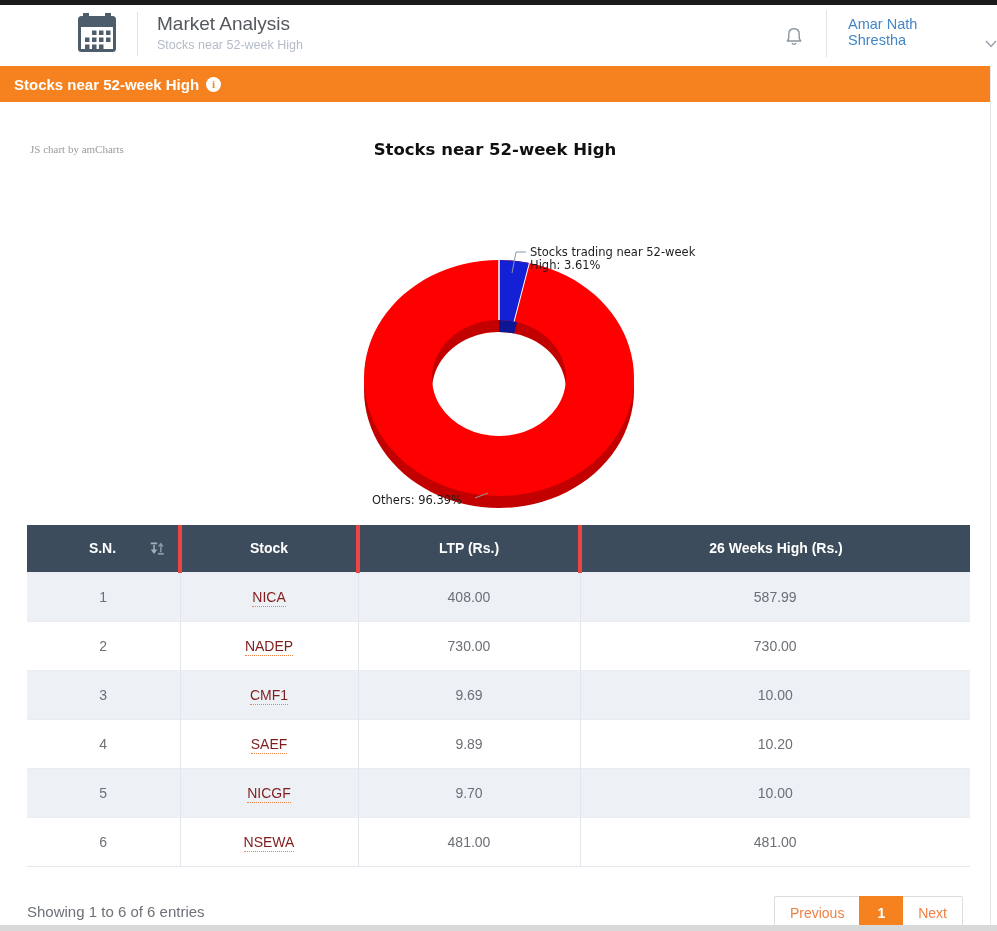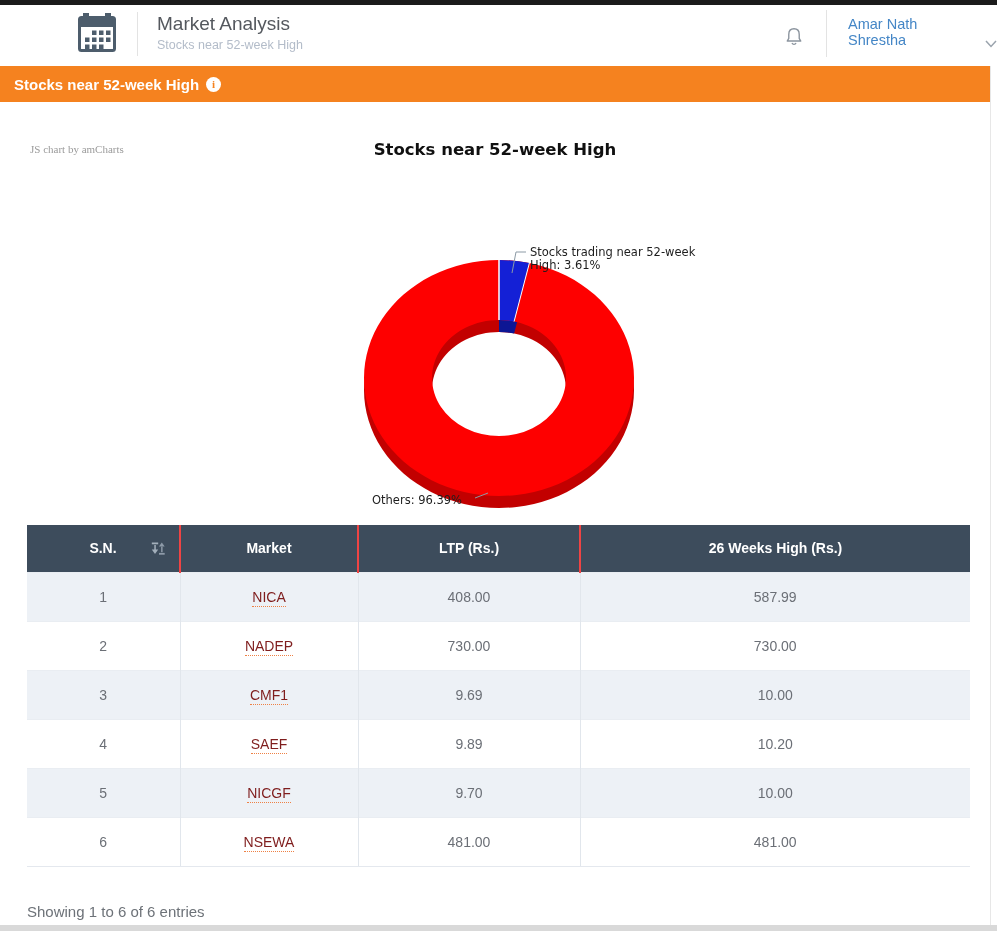--- a/index.html
+++ b/index.html
@@ -29,21 +29,21 @@
   
   .chart-font { font-family:"DejaVu Sans", sans-serif; }
   .watermark { position:absolute; left:30px; top:143px; font-size:11px; color:#9b9b9b;font-family:Liberation Serif, serif; }
   .chart-title { position:absolute; left:0; top:140px; width:990px; text-align:center; font-size:16.5px; font-weight:bold; color:#101010; }
   .pie-svg { position:absolute; left:300px; top:235px; }
   
   .stock-table { position:absolute; left:27px; top:525px; width:943px; border-collapse:collapse; table-layout:fixed; }
   .stock-table col.c1 { width:153px; } .stock-table col.c2 { width:178px; }
   .stock-table col.c3 { width:222px; } .stock-table col.c4 { width:390px; }
   .stock-table th { position:relative; height:47px; background:#3d4c5c; color:#fff; font-size:14px; font-weight:bold; text-align:center; }
-  .stock-table th:not(:last-child) { border-right:2px solid #ef4444; }
+  .stock-table th:not(:last-child) { border-right:4px solid #ef4444; }
   .stock-table td { height:49px; text-align:center; font-size:14px; color:#6b6f76; }
   .stock-table td:not(:last-child) { border-right:1px solid #e1e6ec; }
   .stock-table tbody tr:nth-child(odd) td { background:#edf1f6; }
   .stock-table tbody tr:nth-child(even) td { background:#fff; }
   .stock-table tbody tr td { border-top:1px solid #e9edf2; }
   .stock-table tbody tr:last-child td { border-bottom:1px solid #e4e8ee; }
   .sort-icon { position:absolute; right:14px; top:16px; }
   .stock-link { color:#7f1d1d; text-decoration:none; border-bottom:1px dotted #ee8145; padding-bottom:1px; cursor:pointer; }
   
   .entries-info { position:absolute; left:27px; top:903px; font-size:15px; color:#6d7278; }
@@ -152,21 +152,21 @@
                   <polygon points="1.8,8.6 8.2,8.6 5,13"></polygon>
                 </g>
               <g fill="#8d9aa8">
                   <polygon points="8.9,5.6 14.7,5.6 11.8,1.6"></polygon>
                   <rect x="11.1" y="5.6" width="1.5" height="5.6"></rect>
                   <rect x="9" y="11.9" width="5.7" height="1.8"></rect>
                 </g>
             </svg>
           </span>
         </th>
-        <th>Market</th>
+        <th>Stock</th>
         <th>LTP (Rs.)</th>
         <th>26 Weeks High (Rs.)</th>
       </tr>
     </thead>
     <tbody>
       <tr>
         <td>1</td>
         <td><a class="stock-link">NICA</a></td>
         <td>408.00</td>
         <td>587.99</td>
@@ -198,17 +198,22 @@
       <tr>
         <td>6</td>
         <td><a class="stock-link">NSEWA</a></td>
         <td>481.00</td>
         <td>481.00</td>
       </tr>
     </tbody>
   </table>
 
   <div class="entries-info">Showing 1 to 6 of 6 entries</div>
+  <div class="pagination">
+    <span class="page-btn prev">Previous</span>
+    <span class="page-btn current">1</span>
+    <span class="page-btn next">Next</span>
+  </div>
 
   <div class="right-gutter"></div>
   <div class="bottom-gutter"></div>
 
 </div>
 
 </body></html>

